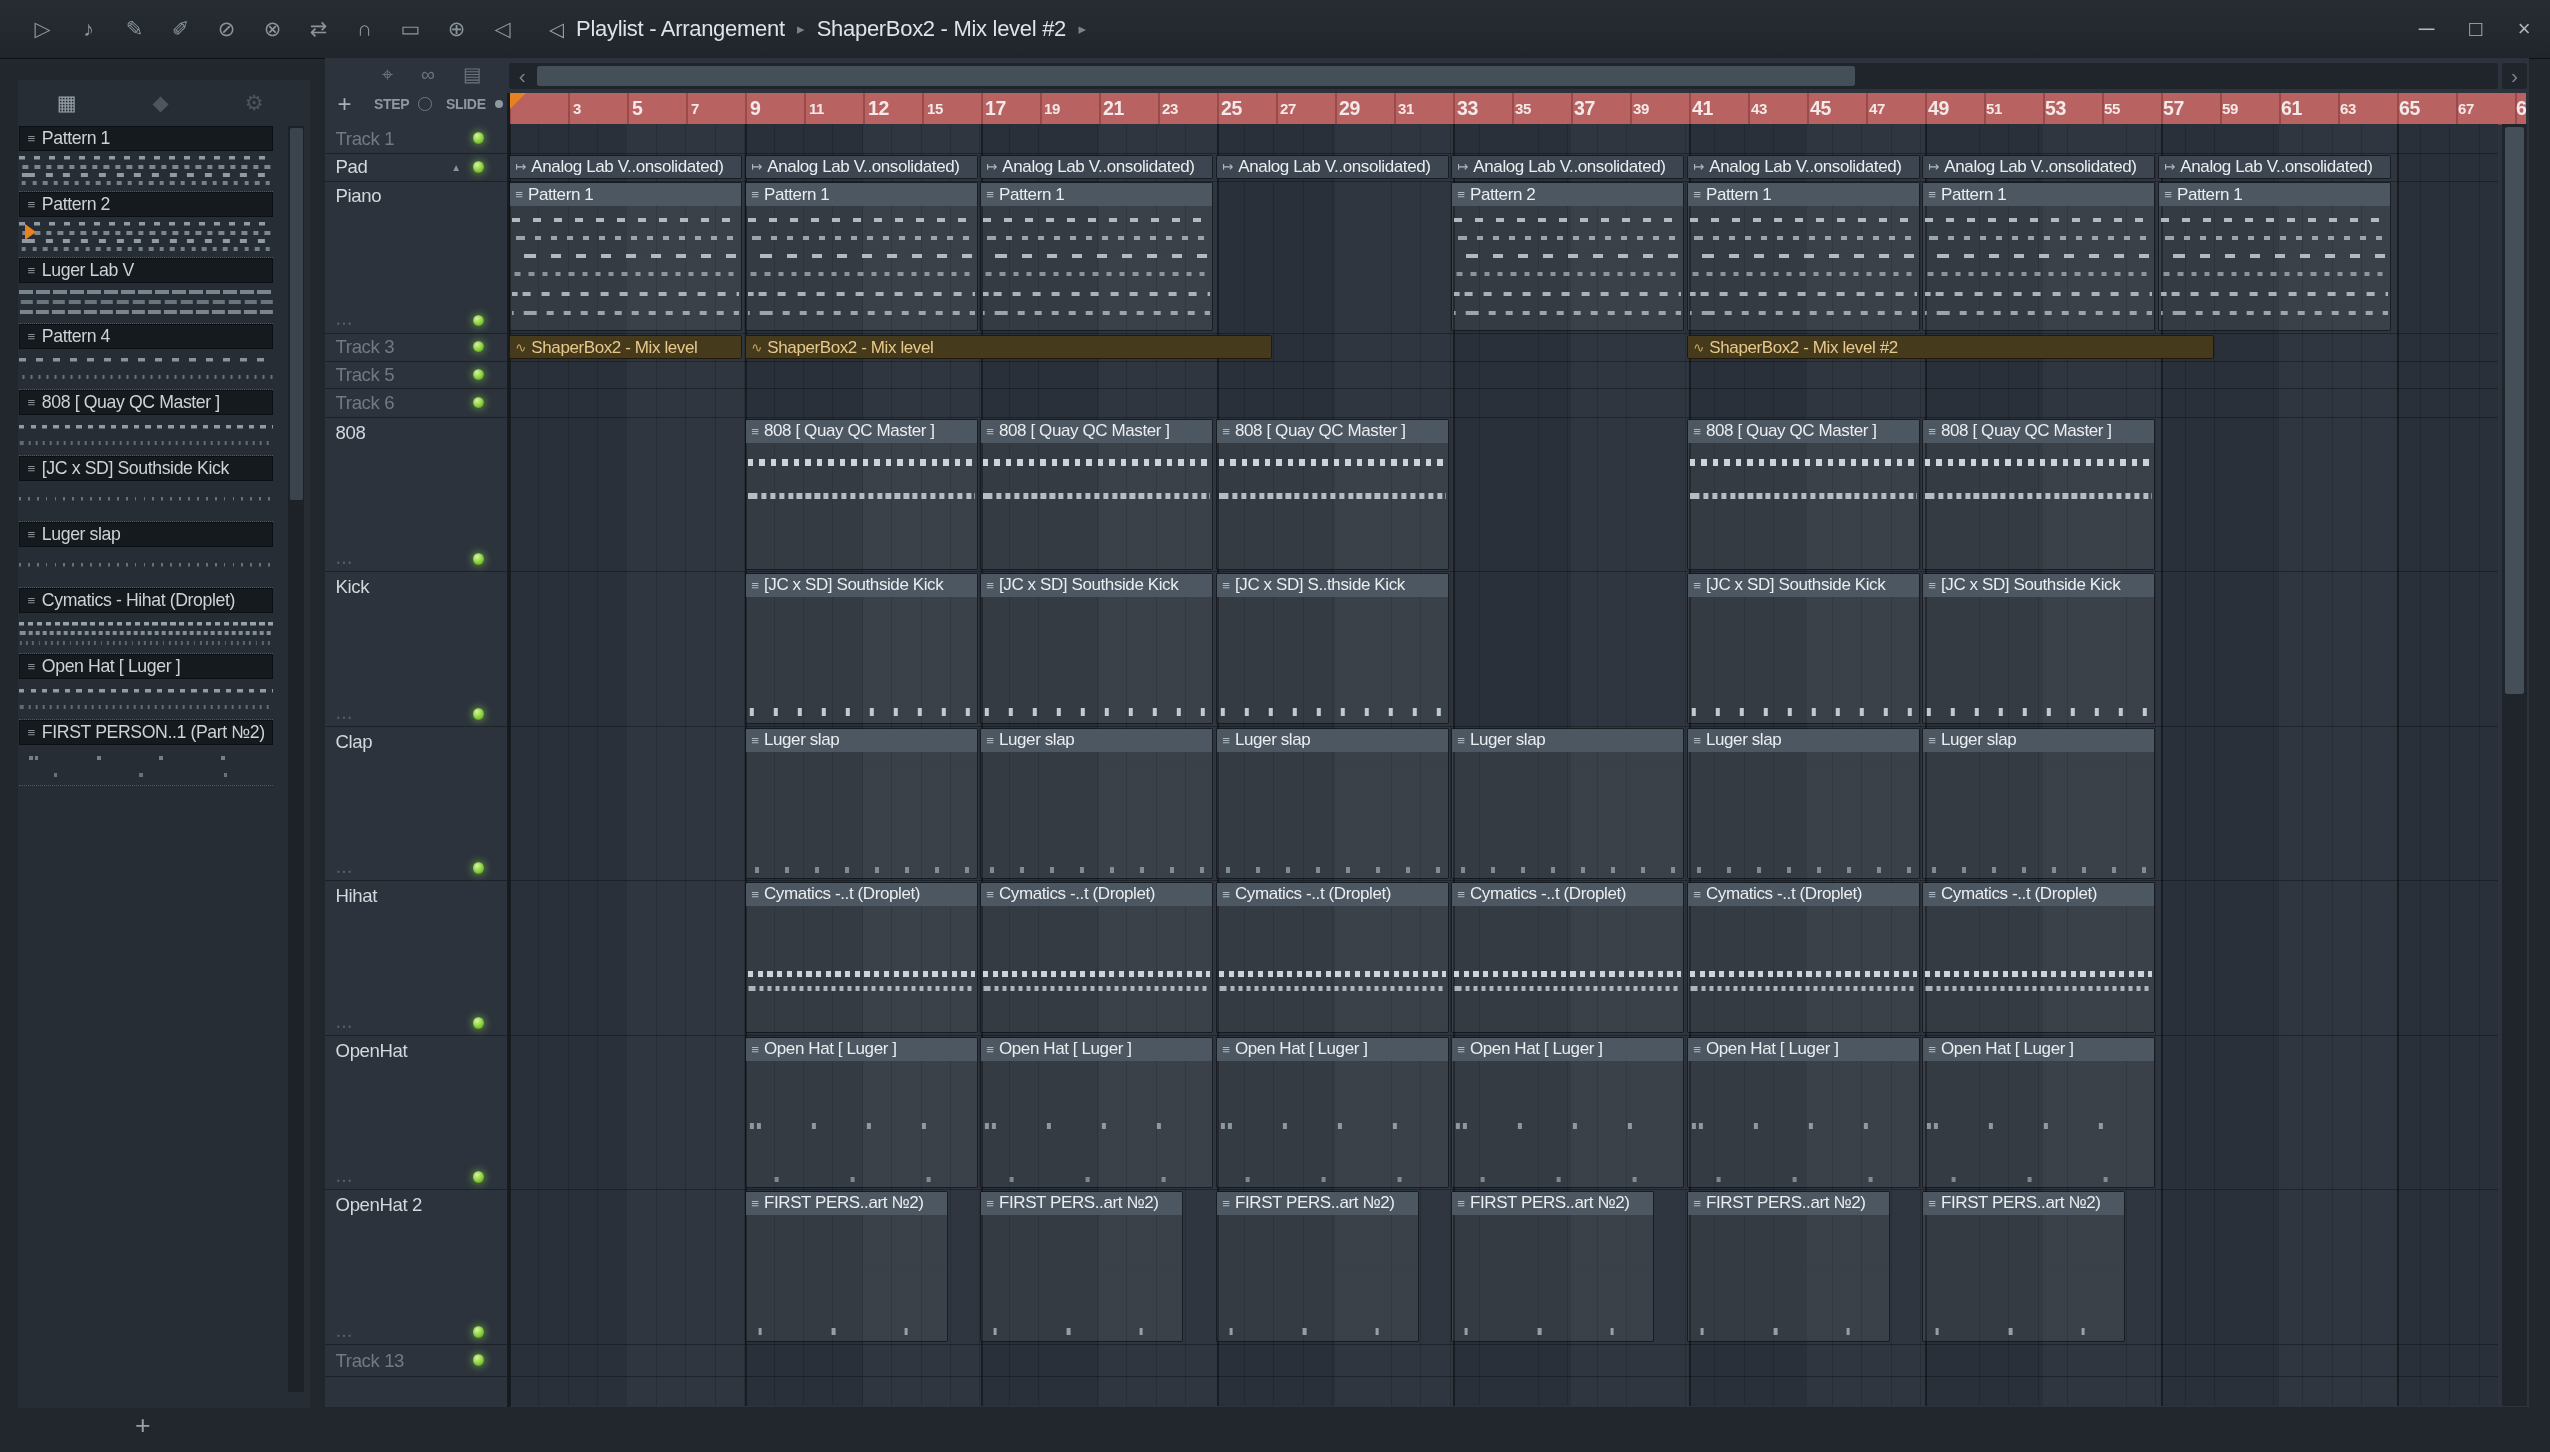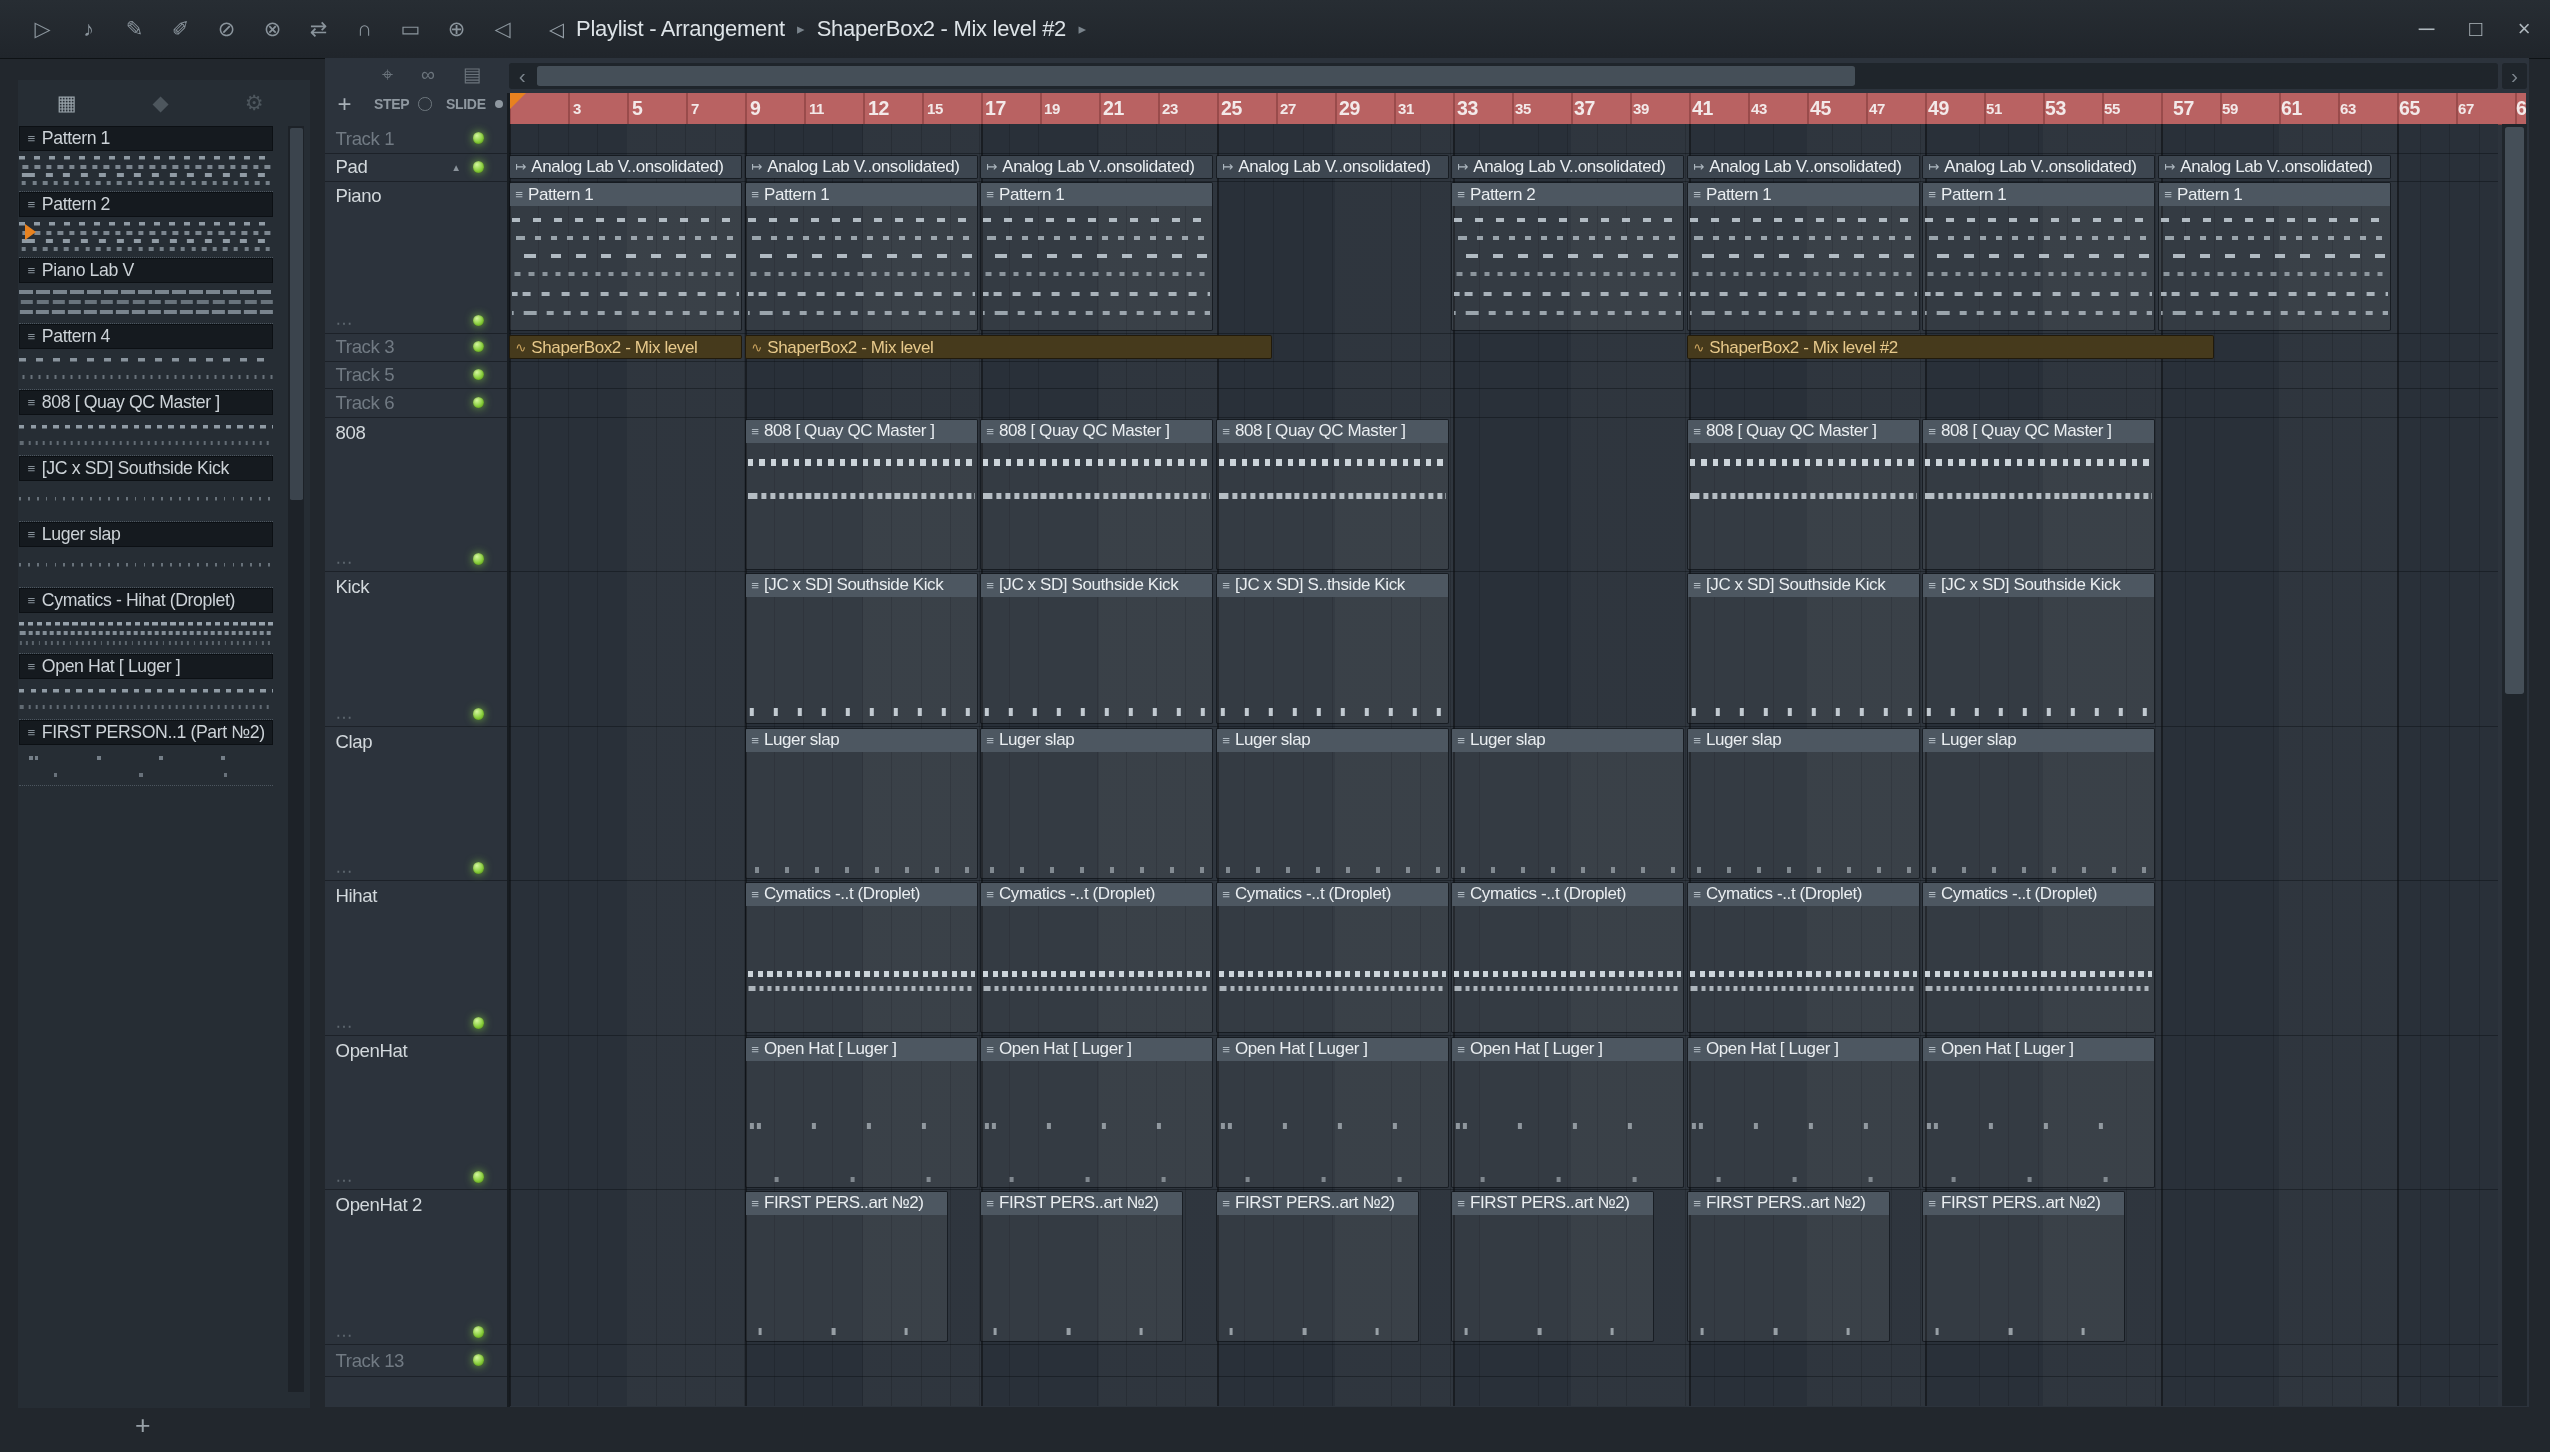--- a/index.html
+++ b/index.html
@@ -208,21 +208,21 @@
           <div class="pk-label">
             <span class="pk-ico">≡</span>
             <span class="pk-name">Pattern 2</span>
           </div>
           <div class="pk-prev pv-piano"></div>
           <div class="play-marker"></div>
         </div>
         <div class="pk-item">
           <div class="pk-label">
             <span class="pk-ico">≡</span>
-            <span class="pk-name">Piano Lab V</span>
+            <span class="pk-name">Luger Lab V</span>
           </div>
           <div class="pk-prev pv-audio"></div>
         </div>
         <div class="pk-item">
           <div class="pk-label">
             <span class="pk-ico">≡</span>
             <span class="pk-name">Pattern 4</span>
           </div>
           <div class="pk-prev pv-piano-sparse"></div>
         </div>
@@ -318,21 +318,21 @@
         <span class="ruler-num big" style="left: 1065px;">37</span>
         <span class="ruler-num" style="left: 1124px;">39</span>
         <span class="ruler-num big" style="left: 1183px;">41</span>
         <span class="ruler-num" style="left: 1242px;">43</span>
         <span class="ruler-num big" style="left: 1301px;">45</span>
         <span class="ruler-num" style="left: 1360px;">47</span>
         <span class="ruler-num big" style="left: 1419px;">49</span>
         <span class="ruler-num" style="left: 1477px;">51</span>
         <span class="ruler-num big" style="left: 1536px;">53</span>
         <span class="ruler-num" style="left: 1595px;">55</span>
-        <span class="ruler-num big" style="left: 1654px; margin-left: 10px;">57</span>
+        <span class="ruler-num big" style="left: 1654px;">57</span>
         <span class="ruler-num" style="left: 1713px;">59</span>
         <span class="ruler-num big" style="left: 1772px;">61</span>
         <span class="ruler-num" style="left: 1831px;">63</span>
         <span class="ruler-num big" style="left: 1890px;">65</span>
         <span class="ruler-num" style="left: 1949px;">67</span>
         <span class="ruler-num big" style="left: 2007px;">69</span>
       </div>
 
     <div id="divider"></div>
     <div id="track-col">

